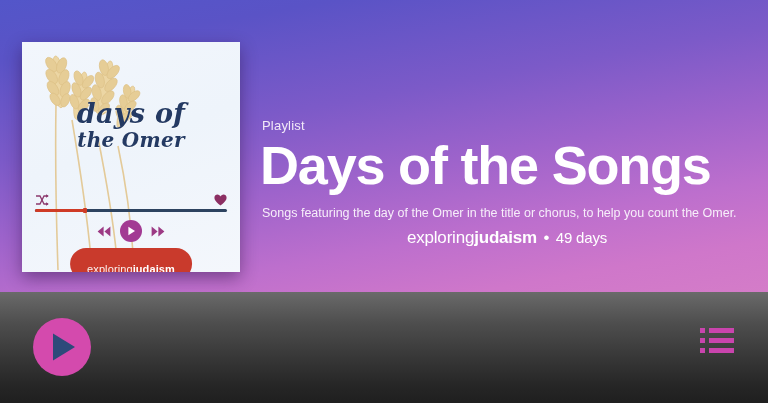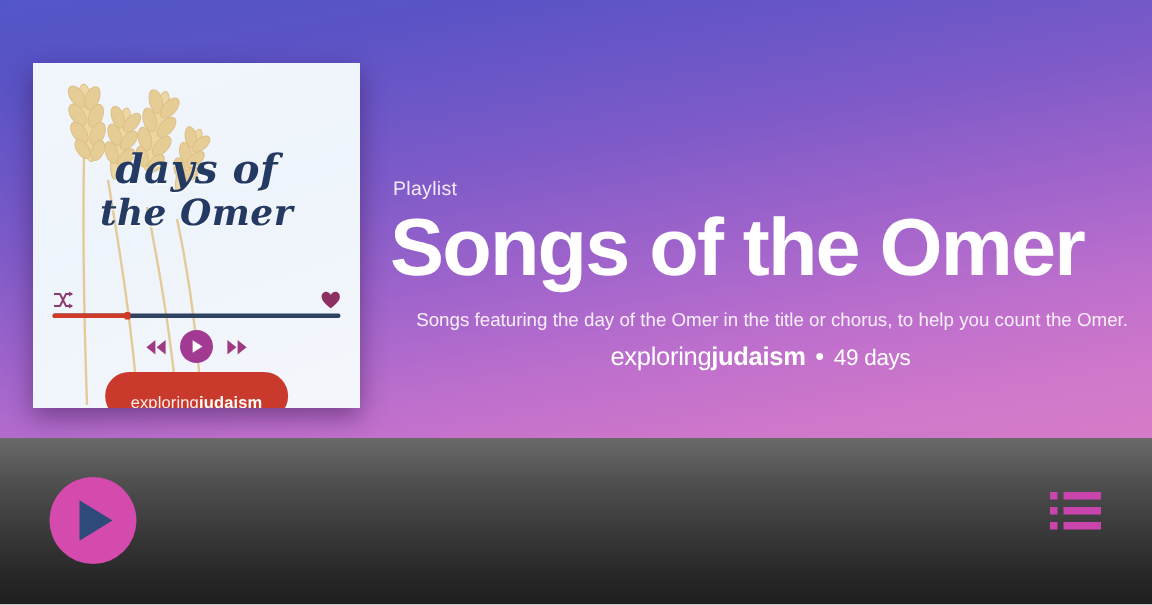--- a/index.html
+++ b/index.html
@@ -72,21 +72,21 @@
     text-align: center;
     font-family: "DejaVu Serif", serif;
     font-style: italic;
     font-weight: 700;
     color: #243a63;
     line-height: 1.02;
     letter-spacing: .3px;
     text-shadow: 0 1px 0 rgba(255,255,255,.6);
   }
   .art-title .l1 { display: block; font-size: 27px; }
-  .art-title .l2 { display: block; font-size: 24px; margin-top: 2px; }
+  .art-title .l2 { display: block; font-size: 20px; margin-top: 2px; }
 
   
   .art-topicons {
     position: absolute;
     left: 13px;
     top: 152px;
     width: 192px;
     height: 14px;
   }
   .shuffle-ico {
@@ -193,21 +193,20 @@
     line-height: 1.02;
     margin: 0 0 0 0;
     white-space: nowrap;
   }
   .desc {
     font-size: 12.5px;
     color: #f7eefa;
     margin: 13px 0 0 2px;
     line-height: 1.25;
     white-space: nowrap;
-    text-align: right;
   }
   .byline {
     font-size: 17px;
     color: #ffffff;
     margin: 6px 0 0 2px;
     letter-spacing: -.2px;
     white-space: nowrap;
     text-align: center;
   }
   .byline .light { font-weight: 300; }
@@ -381,21 +380,21 @@
 
         <div class="art-badge">
           <span class="light">exploring</span><span class="bold">judaism</span>
         </div>
 
       </div>
     </div>
 
     <div class="meta">
       <div class="kicker">Playlist</div>
-      <h1 class="title">Songs of the Omer</h1>
+      <h1 class="title">Days of the Songs</h1>
       <div class="desc">Songs featuring the day of the Omer in the title or chorus, to help you count the Omer.</div>
       <div class="byline">
         <span class="light">exploring</span><span class="bold">judaism</span>
         <span class="sep">•</span>
         <span class="days">49 days</span>
       </div>
     </div>
 
   </div>
 

